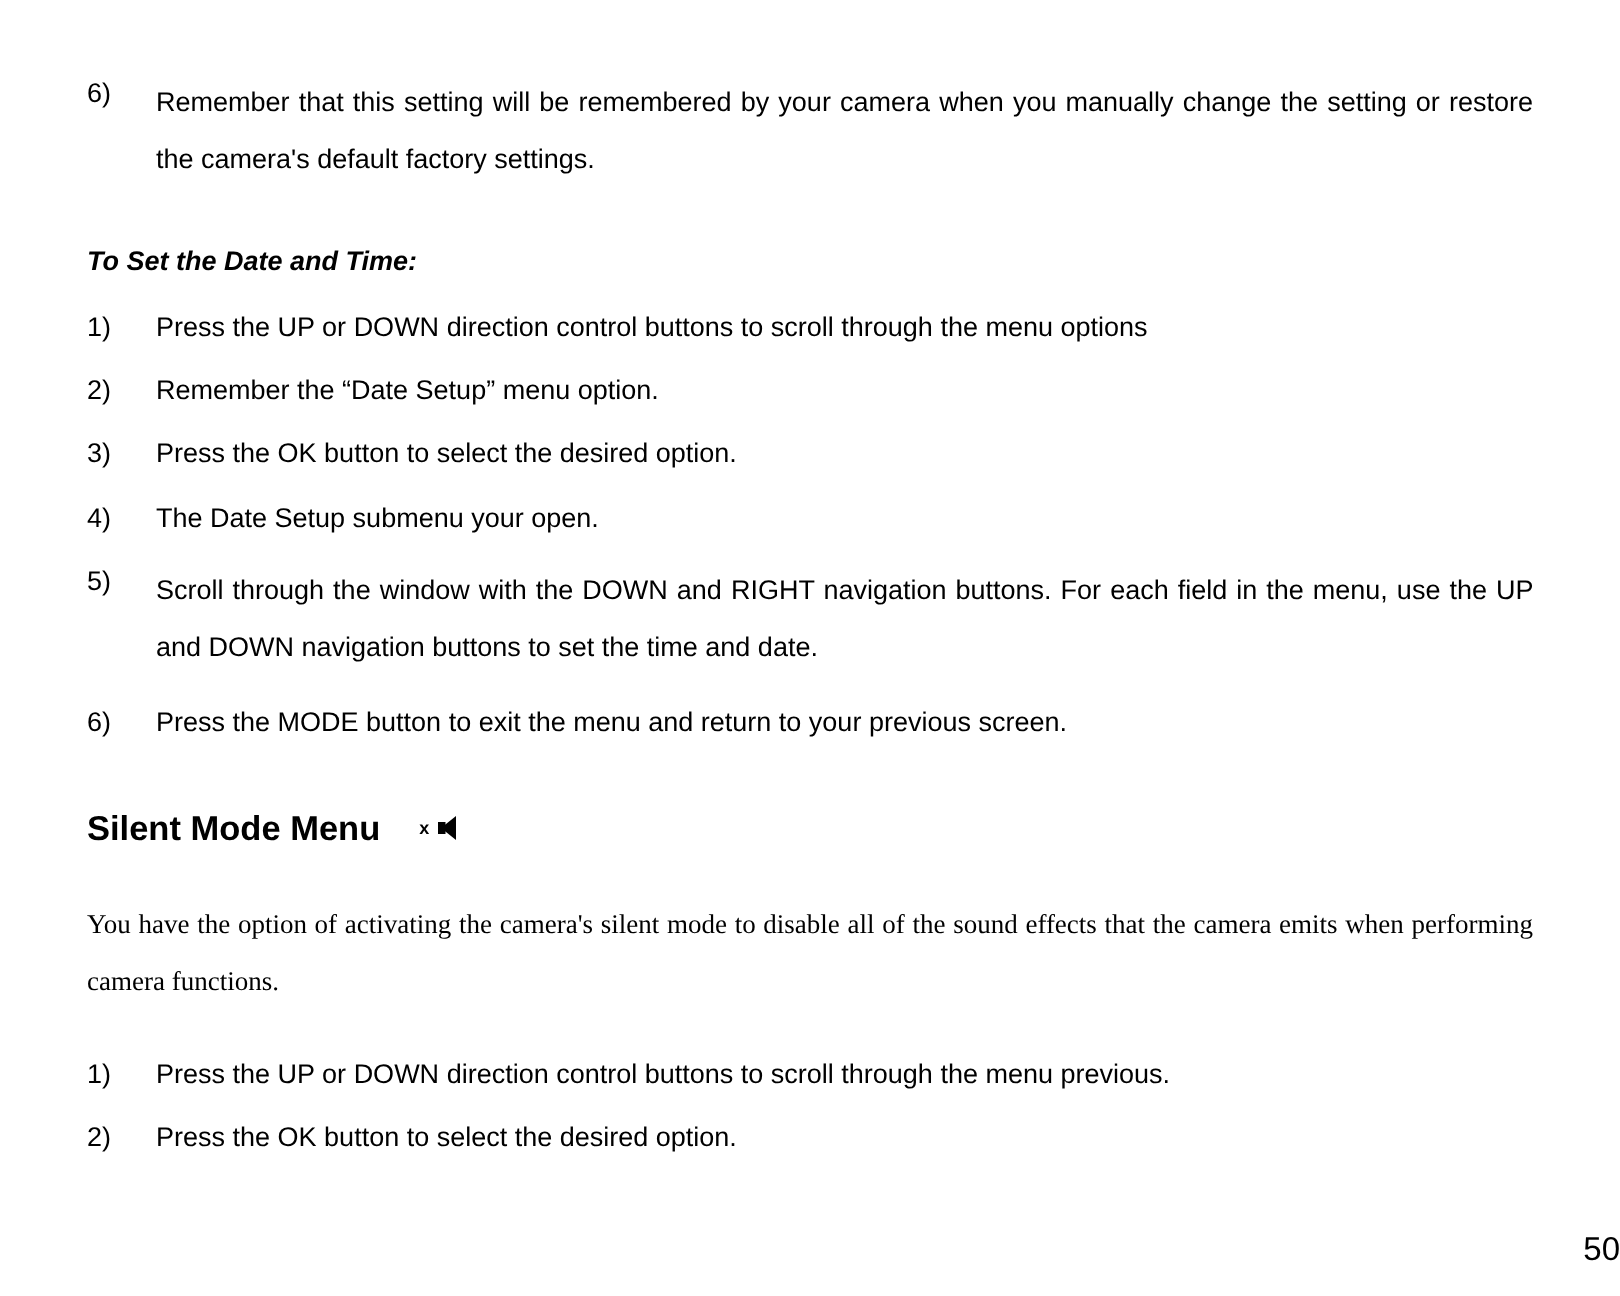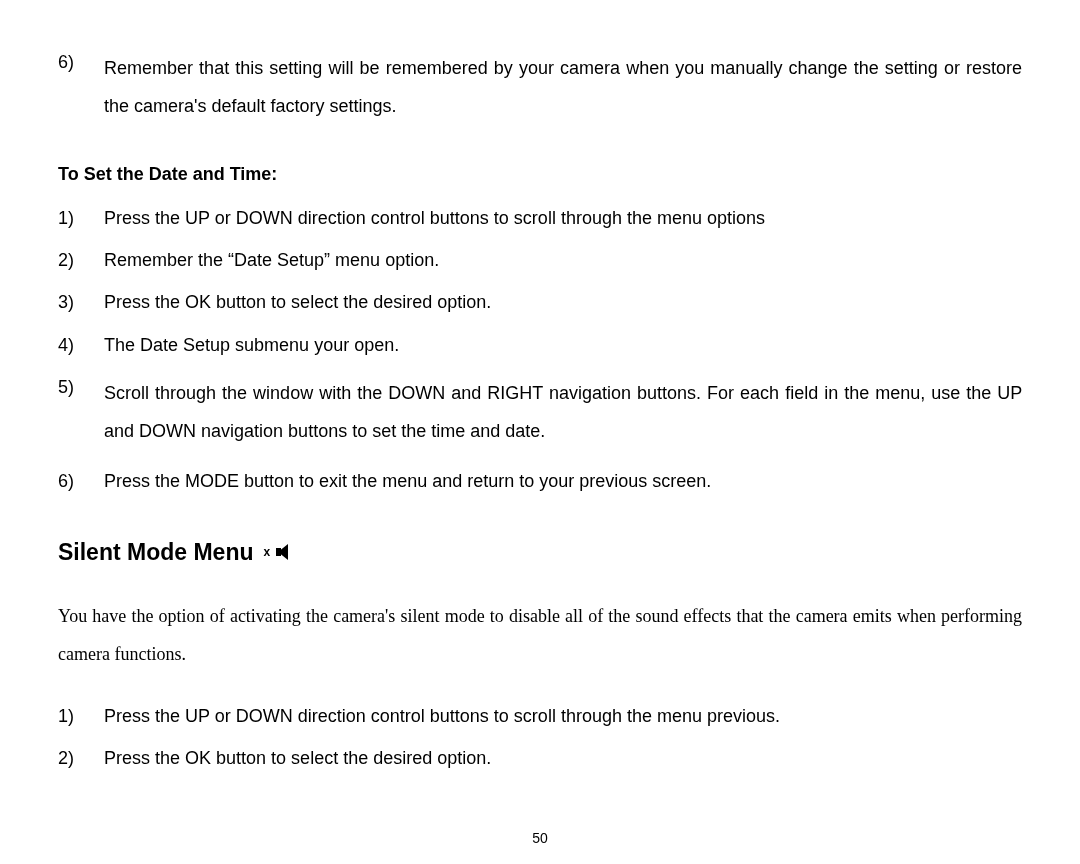--- a/index.html
+++ b/index.html
@@ -36,25 +36,26 @@
     .list-item .txt {
       flex: 1 1 auto;
       text-align: justify;
     }
     .double-spaced .txt {
       line-height: 2.1;
     }
     .section-sub {
       font-weight: bold;
       margin: 20px 0 20px 0;
+      font-style: italic;
     }
     .heading-row {
       display: flex;
       align-items: center;
-      gap: 16px;
+      gap: 32px;
       margin: 44px 0 30px 0;
     }
     .heading-row h2 {
       margin: 0;
       font-size: 23px;
       font-weight: bold;
     }
     .speaker-icon {
       position: relative;
       width: 20px;
@@ -87,22 +88,22 @@
       margin: 0 0 30px 0;
       text-align: justify;
       line-height: 2.1;
       font-family: Liberation Serif, serif;
     }
     .page-number {
       position: absolute;
       bottom: 16px;
       left: 0;
       width: 100%;
-      text-align: center;
-      font-size: 14px;
+      text-align: right;
+      font-size: 22px;
     }
     b { font-weight: normal; }
   </style>
 </head>
 <body>
 
 <div class="page">
 
   <div class="list double-spaced">
     <div class="list-item">

